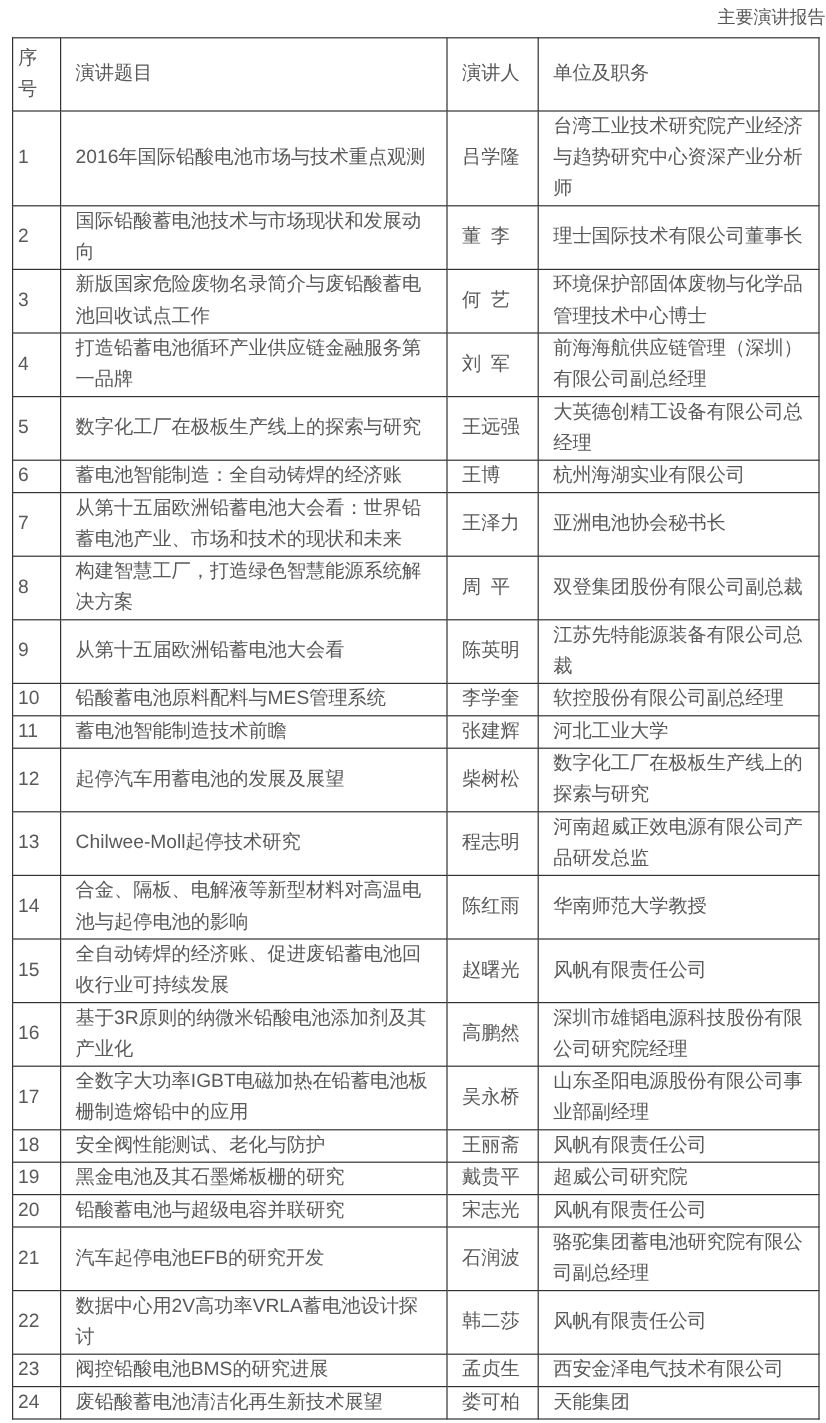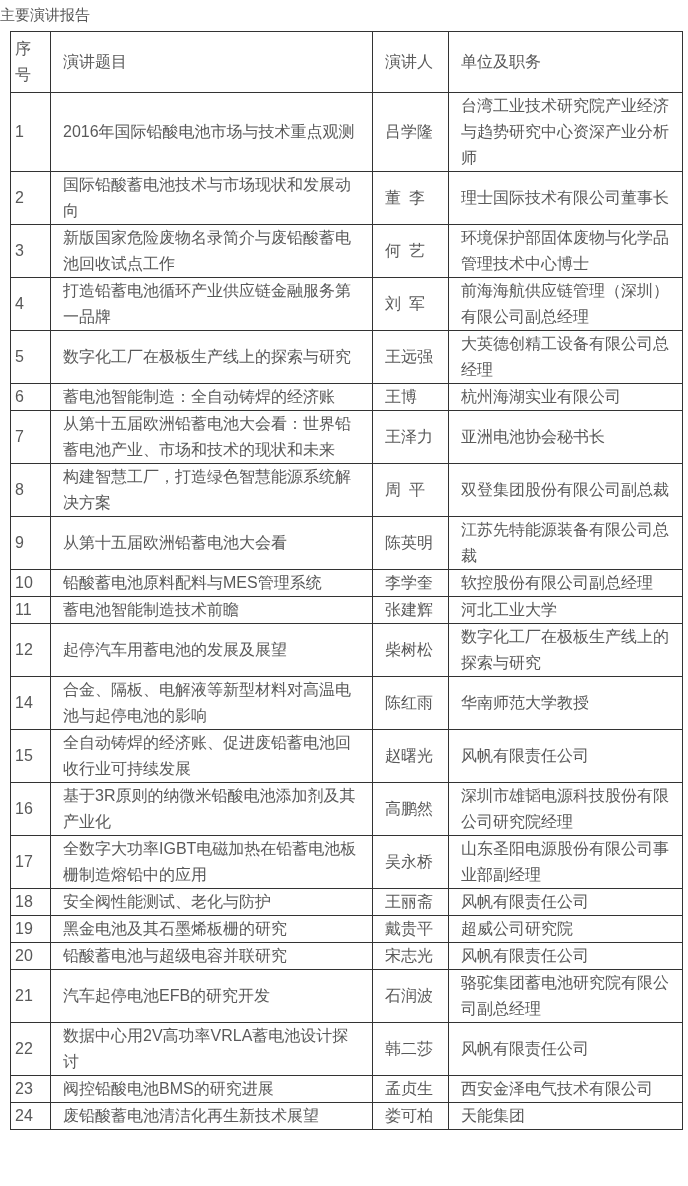--- a/index.html
+++ b/index.html
@@ -9,21 +9,21 @@
     background: #ffffff;
     width: 688px;
     font-family: "Liberation Sans", sans-serif;
     color: #595959;
   }
   .page {
     width: 688px;
     padding: 4px 0 8px 0;
   }
   .page-title {
-    text-align: left;
+    text-align: right;
     font-size: 15px;
     font-weight: 400;
     color: #565656;
     margin: 2px 0 7px 0;
     line-height: 18px;
   }
   table.reports {
     border-collapse: collapse;
     table-layout: fixed;
     margin-left: 10px;
@@ -155,20 +155,26 @@
       <td class="col-org">河北工业大学</td>
     </tr>
 
     <tr>
       <td class="col-no">12</td>
       <td class="col-topic">起停汽车用蓄电池的发展及展望</td>
       <td class="col-speaker">柴树松</td>
       <td class="col-org">数字化工厂在极板生产线上的探索与研究</td>
     </tr>
 
+    <tr>
+      <td class="col-no">13</td>
+      <td class="col-topic">Chilwee-Moll起停技术研究</td>
+      <td class="col-speaker">程志明</td>
+      <td class="col-org">河南超威正效电源有限公司产品研发总监</td>
+    </tr>
 
     <tr>
       <td class="col-no">14</td>
       <td class="col-topic">合金、隔板、电解液等新型材料对高温电池与起停电池的影响</td>
       <td class="col-speaker">陈红雨</td>
       <td class="col-org">华南师范大学教授</td>
     </tr>
 
     <tr>
       <td class="col-no">15</td>

